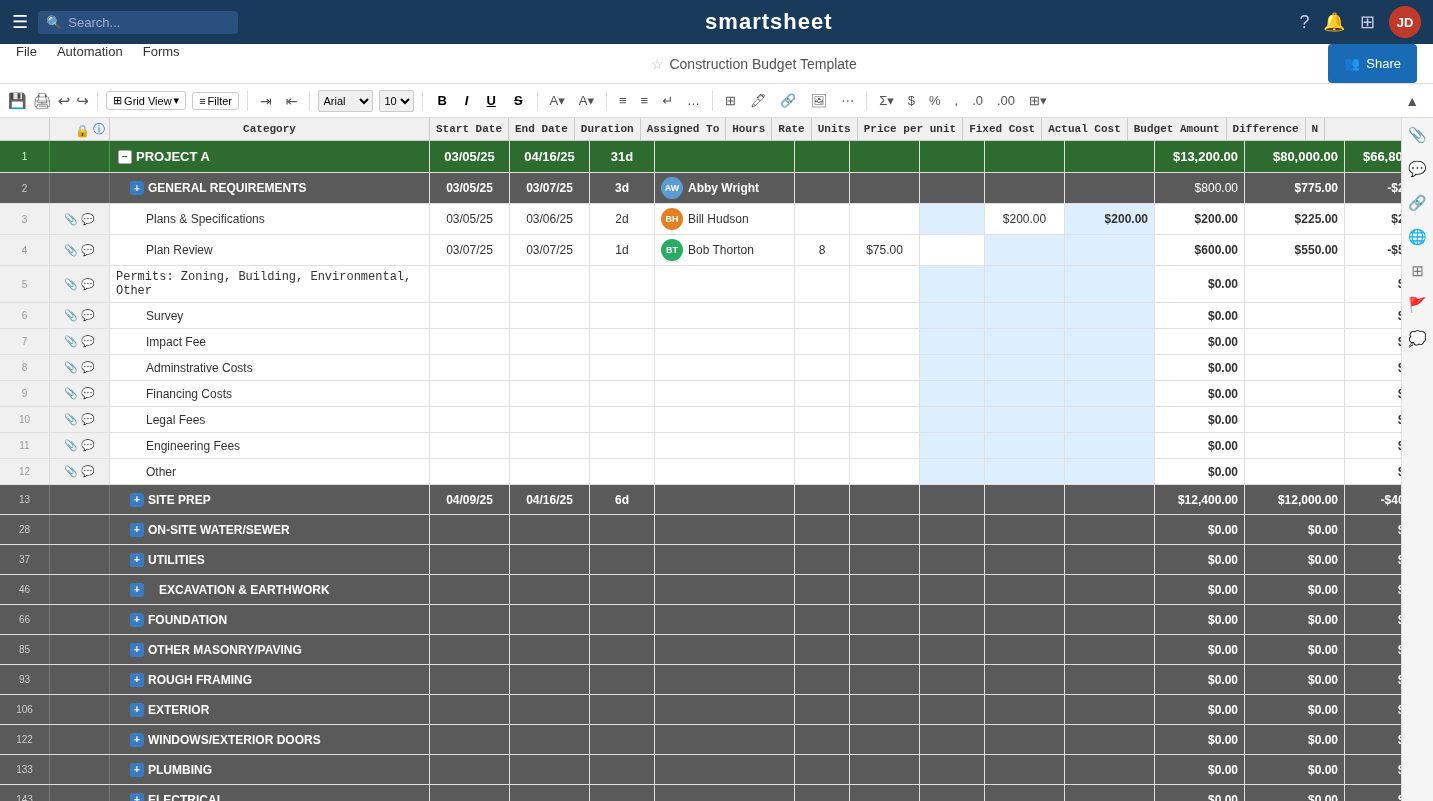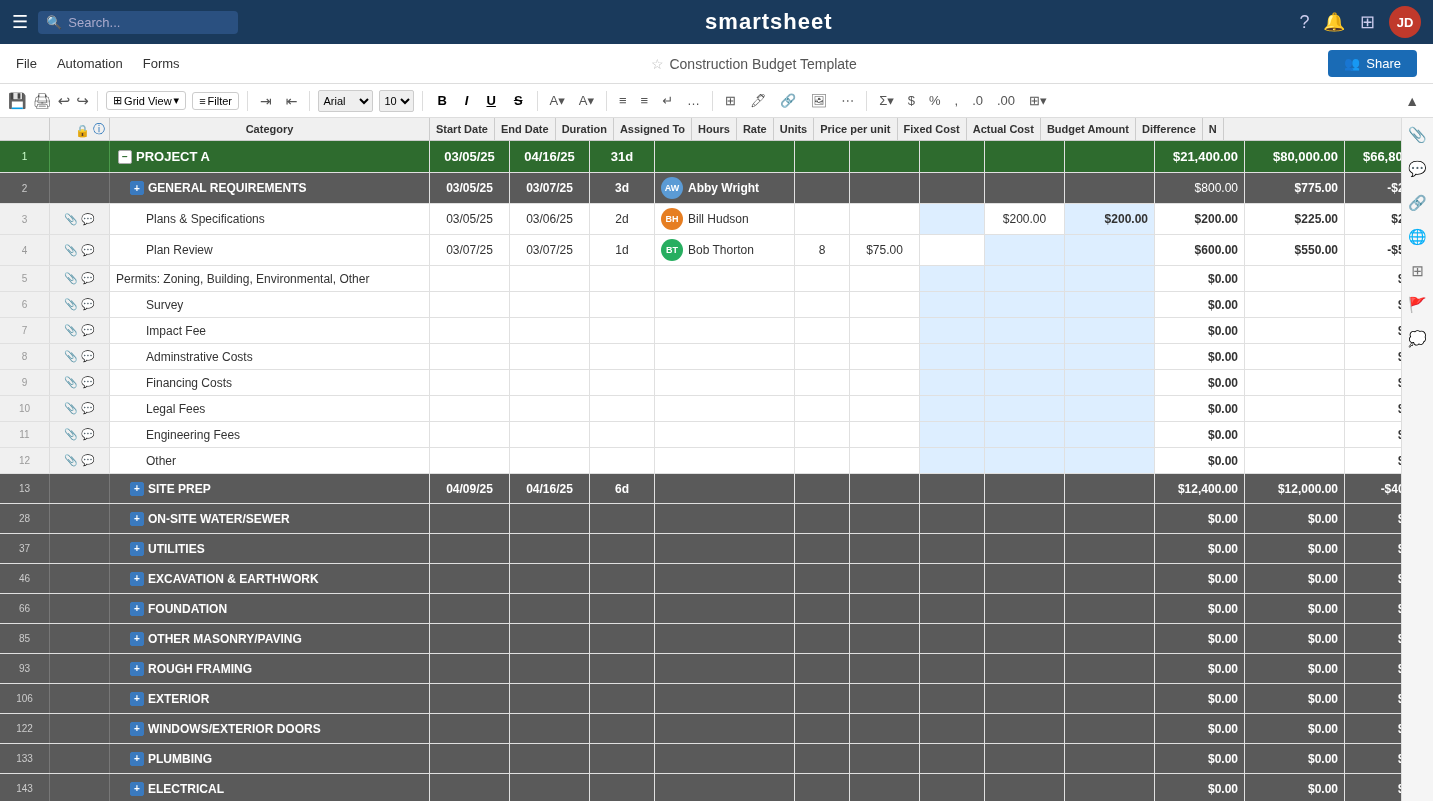--- a/index.html
+++ b/index.html
@@ -23,21 +23,21 @@
     }
     .top-nav .search-box input::placeholder { color: #aac; }
     .top-nav .title {
       flex: 1; text-align: center; color: #fff; font-size: 22px; font-weight: bold; letter-spacing: 1px;
     }
     .top-nav .nav-icons { display: flex; align-items: center; gap: 14px; color: #cce; font-size: 18px; }
     .top-nav .avatar { width: 32px; height: 32px; border-radius: 50%; background: #c0392b; display: flex; align-items: center; justify-content: center; color: #fff; font-size: 13px; font-weight: bold; }
 
     
     .second-bar {
-      height: 40px; display: flex; align-items: center; padding: 0 16px; gap: 20px;
+      height: 40px; display: flex; padding: 0 16px; gap: 20px;
       border-bottom: 1px solid #ddd; background: #fff;
     }
     .second-bar .menu-item { font-size: 13px; color: #333; cursor: pointer; }
     .second-bar .file-title {
       flex: 1; text-align: center; font-size: 14px; color: #555; display: flex; align-items: center; justify-content: center; gap: 6px;
     }
     .share-btn {
       background: #1a6bb5; color: #fff; border: none; border-radius: 4px;
       padding: 6px 16px; font-size: 13px; cursor: pointer; display: flex; align-items: center; gap: 6px;
     }
@@ -70,21 +70,21 @@
 
     
     .sheet-header {
       display: flex; background: #f0f0f0; border-bottom: 1px solid #ccc;
       position: sticky; top: 0; z-index: 10;
     }
 
     .col-header {
       border-right: 1px solid #ccc; padding: 4px 6px; font-size: 11px; font-weight: bold;
       color: #333; display: flex; align-items: center; justify-content: center;
-      text-align: center; line-height: 1.3; background: #f0f0f0; flex-shrink: 0;
+      text-align: center; line-height: 1.3; background: #f0f0f0; flex-shrink: 0; font-family: Liberation Mono, monospace;
     }
 
     
     .sheet-body { flex: 1; overflow-y: auto; overflow-x: auto; }
     .sheet-row {
       display: flex; border-bottom: 1px solid #e0e0e0; min-height: 26px;
     }
 
     .row-num {
       width: 50px; min-width: 50px; flex-shrink: 0; border-right: 1px solid #ddd;
@@ -270,21 +270,21 @@
           </div>
           <div class="cell start-date">03/05/25</div>
           <div class="cell end-date">04/16/25</div>
           <div class="cell duration">31d</div>
           <div class="cell assigned"></div>
           <div class="cell hours"></div>
           <div class="cell rate"></div>
           <div class="cell units"></div>
           <div class="cell price-unit"></div>
           <div class="cell fixed-cost" style="justify-content: flex-end;"></div>
-          <div class="cell actual-cost" style="justify-content: flex-end; font-weight: bold;">$21,400.00</div>
+          <div class="cell actual-cost" style="justify-content: flex-end; font-weight: bold;">$13,200.00</div>
           <div class="cell budget-amount" style="justify-content: flex-end; font-weight: bold;">$80,000.00</div>
           <div class="cell difference diff-positive" style="justify-content: flex-end;">$66,800.00</div>
         </div>
         <div class="sheet-row row-section">
           <div class="row-num">2</div>
           <div class="pin-cell"></div>
           <div class="cell category-col" style="padding-left: 20px;">
             <span style="display:inline-flex;align-items:center;justify-content:center;width:14px;height:14px;background:#3a7abf;border:1px solid #3a7abf;border-radius:2px;font-size:10px;font-weight:bold;margin-right:4px;cursor:pointer;color:#fff;flex-shrink:0;">+</span>
             <span style="font-weight:bold;">GENERAL REQUIREMENTS</span>
           </div>
@@ -353,21 +353,21 @@
           <div class="cell actual-cost" style="justify-content: flex-end; font-weight: bold;">$600.00</div>
           <div class="cell budget-amount" style="justify-content: flex-end; font-weight: bold;">$550.00</div>
           <div class="cell difference diff-negative" style="justify-content: flex-end;">-$50.00</div>
         </div>
         <div class="sheet-row row-normal">
           <div class="row-num">5</div>
           <div class="pin-cell">
             <span style="color:#bbb;font-size:11px;cursor:pointer;">📎</span>
             <span style="color:#bbb;font-size:11px;cursor:pointer;">💬</span>
           </div>
-          <div class="cell category-col" style="">
+          <div class="cell category-col" style=" font-family: Liberation Mono, monospace;">
             <span>Permits: Zoning, Building, Environmental, Other</span>
           </div>
           <div class="cell start-date"></div>
           <div class="cell end-date"></div>
           <div class="cell duration"></div>
           <div class="cell assigned"></div>
           <div class="cell hours"></div>
           <div class="cell rate"></div>
           <div class="cell units" style="background: rgb(221, 238, 255);"></div>
           <div class="cell price-unit" style="background: rgb(221, 238, 255);"></div>
@@ -588,21 +588,21 @@
           <div class="cell fixed-cost" style="justify-content: flex-end;"></div>
           <div class="cell actual-cost" style="justify-content: flex-end; font-weight: bold;">$0.00</div>
           <div class="cell budget-amount" style="justify-content: flex-end; font-weight: bold;">$0.00</div>
           <div class="cell difference diff-positive" style="justify-content: flex-end;">$0.00</div>
         </div>
         <div class="sheet-row row-section">
           <div class="row-num">46</div>
           <div class="pin-cell"></div>
           <div class="cell category-col" style="padding-left: 20px;">
             <span style="display:inline-flex;align-items:center;justify-content:center;width:14px;height:14px;background:#3a7abf;border:1px solid #3a7abf;border-radius:2px;font-size:10px;font-weight:bold;margin-right:4px;cursor:pointer;color:#fff;flex-shrink:0;">+</span>
-            <span style="font-weight:bold;">EXCAVATION &amp; EARTHWORK</span>
+            <span style="font-weight:bold;margin-left:11px;">EXCAVATION &amp; EARTHWORK</span>
           </div>
           <div class="cell start-date"></div>
           <div class="cell end-date"></div>
           <div class="cell duration"></div>
           <div class="cell assigned"></div>
           <div class="cell hours"></div>
           <div class="cell rate"></div>
           <div class="cell units"></div>
           <div class="cell price-unit"></div>
           <div class="cell fixed-cost" style="justify-content: flex-end;"></div>

